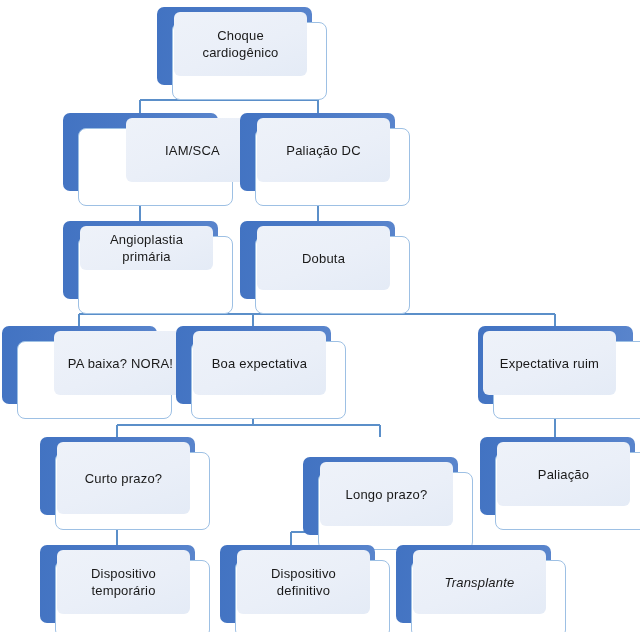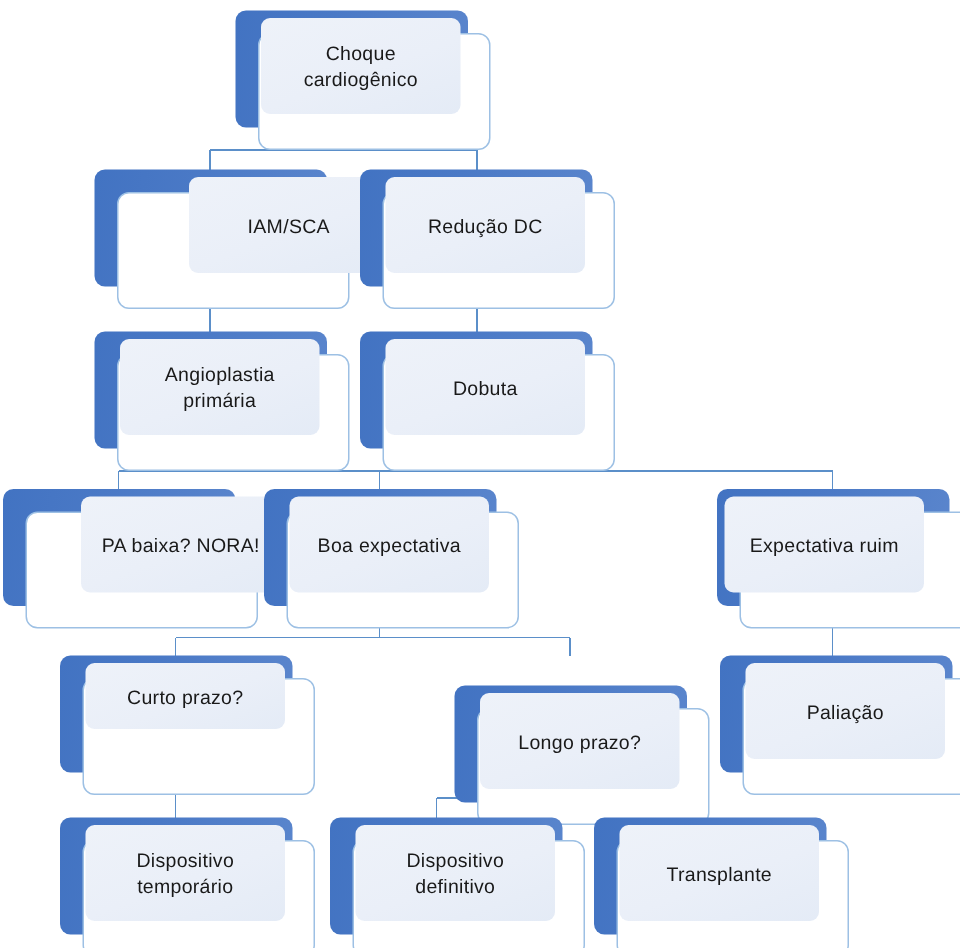--- a/index.html
+++ b/index.html
@@ -122,27 +122,27 @@
         <div class="node-shadow" style="width: 155px; height: 78px;"></div>
         <div class="node-card" style="left: 15px; top: 15px; width: 155px; height: 78px;"></div>
         <div class="node-fill" style="left: 17px; top: 5px; width: 133px; height: 64px; margin-left: 46px;">
           <div class="node-label">IAM/SCA</div>
         </div>
       </div>
       <div class="node" style="left: 240px; top: 113px; width: 170px; height: 93px;">
         <div class="node-shadow" style="width: 155px; height: 78px;"></div>
         <div class="node-card" style="left: 15px; top: 15px; width: 155px; height: 78px;"></div>
         <div class="node-fill" style="left: 17px; top: 5px; width: 133px; height: 64px;">
-          <div class="node-label">Redução DC</div>
+          <div class="node-label">Paliação DC</div>
         </div>
       </div>
       <div class="node" style="left: 63px; top: 221px; width: 170px; height: 93px;">
         <div class="node-shadow" style="width: 155px; height: 78px;"></div>
         <div class="node-card" style="left: 15px; top: 15px; width: 155px; height: 78px;"></div>
-        <div class="node-fill" style="left: 17px; top: 5px; width: 133px; height: 64px;">
+        <div class="node-fill" style="left: 17px; top: 5px; width: 133px; height: 44px;">
           <div class="node-label">Angioplastia
 primária</div>
         </div>
       </div>
       <div class="node" style="left: 240px; top: 221px; width: 170px; height: 93px;">
         <div class="node-shadow" style="width: 155px; height: 78px;"></div>
         <div class="node-card" style="left: 15px; top: 15px; width: 155px; height: 78px;"></div>
         <div class="node-fill" style="left: 17px; top: 5px; width: 133px; height: 64px;">
           <div class="node-label">Dobuta</div>
         </div>
@@ -164,21 +164,21 @@
       <div class="node" style="left: 478px; top: 326px; width: 170px; height: 93px;">
         <div class="node-shadow" style="width: 155px; height: 78px;"></div>
         <div class="node-card" style="left: 15px; top: 15px; width: 155px; height: 78px;"></div>
         <div class="node-fill" style="left: 5px; top: 5px; width: 133px; height: 64px;">
           <div class="node-label">Expectativa ruim</div>
         </div>
       </div>
       <div class="node" style="left: 40px; top: 437px; width: 170px; height: 93px;">
         <div class="node-shadow" style="width: 155px; height: 78px;"></div>
         <div class="node-card" style="left: 15px; top: 15px; width: 155px; height: 78px;"></div>
-        <div class="node-fill" style="left: 17px; top: 5px; width: 133px; height: 44px; padding-left: 22px;">
+        <div class="node-fill" style="left: 17px; top: 5px; width: 133px; height: 72px; padding-left: 22px;">
           <div class="node-label">Curto prazo?</div>
         </div>
       </div>
       <div class="node" style="left: 303px; top: 457px; width: 170px; height: 93px;">
         <div class="node-shadow" style="width: 155px; height: 78px;"></div>
         <div class="node-card" style="left: 15px; top: 15px; width: 155px; height: 78px;"></div>
         <div class="node-fill" style="left: 17px; top: 5px; width: 133px; height: 64px;">
           <div class="node-label">Longo prazo?</div>
         </div>
       </div>
@@ -201,19 +201,19 @@
         <div class="node-shadow" style="width: 155px; height: 78px;"></div>
         <div class="node-card" style="left: 15px; top: 15px; width: 155px; height: 78px;"></div>
         <div class="node-fill" style="left: 17px; top: 5px; width: 133px; height: 64px;">
           <div class="node-label">Dispositivo
 definitivo</div>
         </div>
       </div>
       <div class="node" style="left: 396px; top: 545px; width: 170px; height: 93px;">
         <div class="node-shadow" style="width: 155px; height: 78px;"></div>
         <div class="node-card" style="left: 15px; top: 15px; width: 155px; height: 78px;"></div>
-        <div class="node-fill" style="left: 17px; top: 5px; width: 133px; height: 64px;">
+        <div class="node-fill" style="left: 17px; top: 5px; width: 133px; height: 64px; font-style: italic;">
           <div class="node-label">Transplante</div>
         </div>
       </div>
     </div>
 
 </div>
 
 </body></html>

